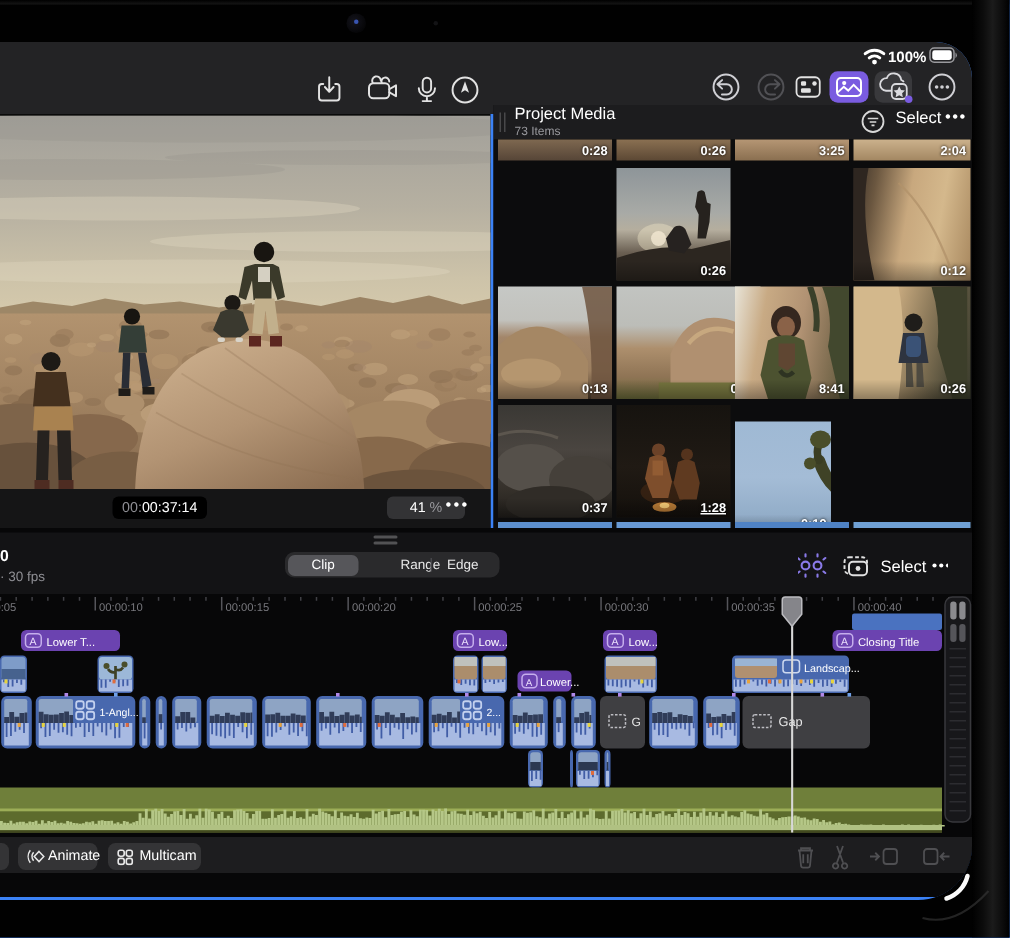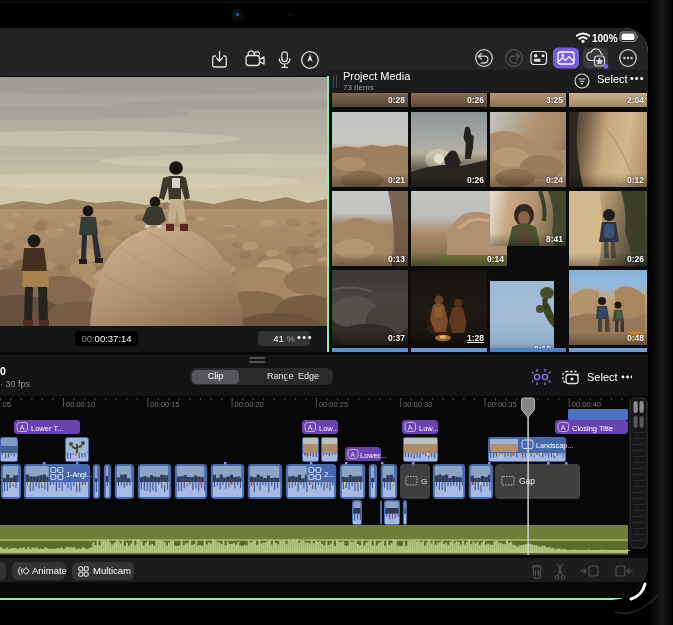--- a/index.html
+++ b/index.html
@@ -8,21 +8,21 @@
 </style></head><body>
 
 <div class="abs" style="left:0;top:0;width:673px;height:625px;background:#010101;"></div>
 <div class="abs" style="left:0;top:0;width:673px;height:3px;background:linear-gradient(#000,#161616);"></div>
 <div class="abs" style="left:648px;top:0;width:25px;height:625px;background:linear-gradient(90deg,#000 0%,#0c0c0c 30%,#1b1b1b 55%,#0a0a0a 85%,#000);"></div>
 
 <div class="abs" style="left:231px;top:9px;width:13px;height:13px;border-radius:50%;background:radial-gradient(circle at 40% 40%,#14141c,#060608 70%);"></div>
 <div class="abs" style="left:236px;top:13px;width:3px;height:3px;border-radius:50%;background:#3955b0;"></div>
 <div class="abs" style="left:289px;top:14px;width:3px;height:3px;border-radius:50%;background:#131315;"></div>
 
-<div class="abs" style="left:0;top:28px;width:648px;height:572px;background:#86efac;border-radius:0 24px 36px 0;overflow:hidden;">
+<div class="abs" style="left:0;top:28px;width:648px;height:572px;background:#3b82f6;border-radius:0 24px 36px 0;overflow:hidden;">
 
 <div class="abs" style="left:0;top:0;width:648px;height:48px;background:#232325;"></div>
 
 <svg class="abs" style="left:575px;top:2px;" width="66" height="14" viewBox="0 0 66 14">
  <g stroke="#fff" fill="none" stroke-linecap="round">
   <path d="M1.8,5.8 a9.5,9.5 0 0 1 12.4,0" stroke-width="2"></path>
   <path d="M4.5,8.6 a5.6,5.6 0 0 1 7,0" stroke-width="2"></path>
  </g>
  <circle cx="8" cy="11.4" r="1.6" fill="#fff"></circle>
  <text x="17" y="11.5" fill="#fff" font-size="10" font-weight="bold" font-family="Liberation Sans">100%</text>
@@ -316,54 +316,42 @@
       </div>
       <div class="abs" style="left:82px;top:0px;width:76px;height:14px;background:linear-gradient(#8a7052,#5c4834);overflow:hidden;">
         <div class="abs" style="right:3px;bottom:2px;color:#fff;font-size:8.5px;font-weight:bold;text-shadow:0 0 2px #000;">0:26</div>
       </div>
       <div class="abs" style="left:161px;top:0px;width:76px;height:14px;background:linear-gradient(#b59674,#8a6f50);overflow:hidden;">
         <div class="abs" style="right:3px;bottom:2px;color:#fff;font-size:8.5px;font-weight:bold;text-shadow:0 0 2px #000;">3:25</div>
       </div>
       <div class="abs" style="left:240px;top:0px;width:78px;height:14px;background:linear-gradient(#cbb18c,#a38762);overflow:hidden;">
         <div class="abs" style="right:3px;bottom:2px;color:#fff;font-size:8.5px;font-weight:bold;text-shadow:0 0 2px #000;">2:04</div>
       </div>
-      <div class="abs" style="left:3px;top:19px;width:76px;height:75px;background:linear-gradient(#c0c3c2 0%,#c9c8c2 42%,#ab8e6d 52%,#b0916d 70%,#8d7152 100%);overflow:hidden;"><svg width="76" height="75" viewBox="0 0 76 75">
-          <path d="M0,37 l14,-3 12,2 14,-3 12,2 12,-2 12,2 L76,39 L76,75 L0,75 Z" fill="#9c7e5f"></path>
-          <ellipse cx="18" cy="52" rx="16" ry="7" fill="#b3946f" opacity="0.8"></ellipse>
-          <ellipse cx="50" cy="58" rx="20" ry="8" fill="#a0815e" opacity="0.8"></ellipse>
-          <ellipse cx="30" cy="68" rx="22" ry="9" fill="#8a6c4e" opacity="0.9"></ellipse>
-        </svg><div class="abs" style="left:0;right:0;bottom:0;height:13px;background:linear-gradient(rgba(0,0,0,0),rgba(0,0,0,0.32));"></div><div class="abs" style="right:3px;bottom:2px;color:#fff;font-size:8.5px;font-weight:bold;text-shadow:0 0 2px #000;">0:21</div></div>
       <div class="abs" style="left:82px;top:19px;width:76px;height:75px;background:linear-gradient(#8e9599 0%,#a8aaa6 40%,#b5ae9e 55%,#6b6053 75%,#352e26 100%);overflow:hidden;"><svg width="76" height="75" viewBox="0 0 76 75">
           <ellipse cx="28" cy="47" rx="14" ry="10" fill="#e8dfc4" opacity="0.45"></ellipse>
           <circle cx="28" cy="47" r="5" fill="#f2e9d2" opacity="0.8"></circle>
           <path d="M0,60 Q30,50 50,54 L76,48 L76,75 L0,75 Z" fill="#2c2620"></path>
           <path d="M54,16 q3,-2.4 4.8,0 l1.6,7 2.4,1 -0.8,12 -2.4,11 -5.6,0 0.8,-16 -2.4,-5 z" fill="#26221e"></path>
           <path d="M38,40 a5,5 0 0 1 8,1 l4,10 -5,6 -10,-2 -2,-8 z" fill="#262220"></path>
         </svg><div class="abs" style="left:0;right:0;bottom:0;height:13px;background:linear-gradient(rgba(0,0,0,0),rgba(0,0,0,0.32));"></div><div class="abs" style="right:3px;bottom:2px;color:#fff;font-size:8.5px;font-weight:bold;text-shadow:0 0 2px #000;">0:26</div></div>
-      <div class="abs" style="left:161px;top:19px;width:76px;height:75px;background:linear-gradient(115deg,#c3c6c3 0%,#b5ab97 25%,#b19371 45%,#a8896a 70%,#7a6045 100%);overflow:hidden;"><svg width="76" height="75" viewBox="0 0 76 75">
-          <path d="M0,22 q20,-8 40,6 q20,12 36,10 L76,75 L0,75 Z" fill="#ab8c6a"></path>
-          <ellipse cx="20" cy="45" rx="18" ry="10" fill="#b99a76"></ellipse>
-          <ellipse cx="52" cy="55" rx="22" ry="12" fill="#9a7b5c"></ellipse>
-          <ellipse cx="25" cy="66" rx="20" ry="9" fill="#8d6f51"></ellipse>
-        </svg><div class="abs" style="left:0;right:0;bottom:0;height:13px;background:linear-gradient(rgba(0,0,0,0),rgba(0,0,0,0.32));"></div><div class="abs" style="right:3px;bottom:2px;color:#fff;font-size:8.5px;font-weight:bold;text-shadow:0 0 2px #000;">0:24</div></div>
       <div class="abs" style="left:240px;top:19px;width:78px;height:75px;background:linear-gradient(100deg,#3a3028 0%,#6b5740 18%,#c8a87e 45%,#d4b88c 70%,#a8885f 100%);overflow:hidden;"><svg width="76" height="75" viewBox="0 0 76 75">
           <path d="M10,0 q-6,30 4,75 l-14,0 L0,0 Z" fill="#2e2620"></path>
           <path d="M30,10 q20,18 34,55" stroke="#b2926a" stroke-width="1.5" fill="none" opacity="0.8"></path>
         </svg><div class="abs" style="left:0;right:0;bottom:0;height:13px;background:linear-gradient(rgba(0,0,0,0),rgba(0,0,0,0.32));"></div><div class="abs" style="right:3px;bottom:2px;color:#fff;font-size:8.5px;font-weight:bold;text-shadow:0 0 2px #000;">0:12</div></div>
       <div class="abs" style="left:3px;top:98px;width:76px;height:75px;background:linear-gradient(#c6c8c5 0%,#c2c2bd 30%,#a3866a 45%,#9c7f60 75%,#4e3d2d 100%);overflow:hidden;"><svg width="76" height="75" viewBox="0 0 76 75">
           <path d="M0,40 q18,-20 40,-10 q14,7 20,20 L60,75 L0,75 Z" fill="#a58764"></path>
           <path d="M56,0 q8,35 6,75 L76,75 L76,0 Z" fill="#6e5540" opacity="0.85"></path>
           <ellipse cx="22" cy="58" rx="20" ry="10" fill="#b5966f"></ellipse>
         </svg><div class="abs" style="left:0;right:0;bottom:0;height:13px;background:linear-gradient(rgba(0,0,0,0),rgba(0,0,0,0.32));"></div><div class="abs" style="right:3px;bottom:2px;color:#fff;font-size:8.5px;font-weight:bold;text-shadow:0 0 2px #000;padding-left:40px;">0:13</div></div>
       <div class="abs" style="left:82px;top:98px;width:96px;height:75px;background:linear-gradient(#c2c4c1 0%,#bcbdb8 35%,#ad8f6d 55%,#8f7455 80%,#6b6b3a 100%);overflow:hidden;padding-left:28px;"><svg width="76" height="75" viewBox="0 0 76 75">
           <path d="M8,45 q10,-26 32,-24 q24,2 30,26 L70,75 L8,75 Z" fill="#b09070"></path>
           <path d="M20,38 q12,-14 30,-8" stroke="#c7a87f" stroke-width="3" fill="none"></path>
           <rect x="0" y="64" width="76" height="11" fill="#77763f"></rect>
         </svg><div class="abs" style="left:0;right:0;bottom:0;height:13px;background:linear-gradient(rgba(0,0,0,0),rgba(0,0,0,0.32));"></div><div class="abs" style="right:3px;bottom:2px;color:#fff;font-size:8.5px;font-weight:bold;text-shadow:0 0 2px #000;">0:14</div></div>
-      <div class="abs" style="left:161px;top:98px;width:76px;height:55px;background:linear-gradient(100deg,#e8e4d8 0%,#c8aa84 25%,#b19273 55%,#8a7558 75%,#5a5538 100%);overflow:hidden;"><svg width="76" height="75" viewBox="0 0 76 75">
+      <div class="abs" style="left:161px;top:98px;width:76px;height:75px;background:linear-gradient(100deg,#e8e4d8 0%,#c8aa84 25%,#b19273 55%,#8a7558 75%,#5a5538 100%);overflow:hidden;"><svg width="76" height="75" viewBox="0 0 76 75">
           <path d="M58,0 q8,20 4,40 l8,35 H76 V0 Z" fill="#42482e"></path>
           <path d="M50,0 q6,16 4,30" stroke="#3a402a" stroke-width="4" fill="none"></path>
           <ellipse cx="34" cy="24" rx="10" ry="11" fill="#35271f"></ellipse>
           <ellipse cx="34" cy="27" rx="6" ry="7" fill="#8a6248"></ellipse>
           <path d="M22,36 q12,-7 24,0 l5,25 -4,14 H22 l-5,-16 z" fill="#4c5230"></path>
           <path d="M29,38 h11 v14 l-5,4 -6,-3 z" fill="#5f4632"></path>
           <path d="M30,56 q4,6 9,1" stroke="#2e3322" stroke-width="3" fill="none"></path>
         </svg><div class="abs" style="left:0;right:0;bottom:0;height:13px;background:linear-gradient(rgba(0,0,0,0),rgba(0,0,0,0.32));"></div><div class="abs" style="right:3px;bottom:2px;color:#fff;font-size:8.5px;font-weight:bold;text-shadow:0 0 2px #000;">8:41</div></div>
       <div class="abs" style="left:240px;top:98px;width:78px;height:75px;background:linear-gradient(105deg,#d8c49c 0%,#c9ab80 30%,#8f7c5c 55%,#55503c 80%,#3a3c2c 100%);overflow:hidden;"><svg width="76" height="75" viewBox="0 0 76 75">
           <path d="M0,0 h30 q6,30 0,75 H0 Z" fill="#d3b88c"></path>
@@ -398,34 +386,20 @@
           </g>
           <g fill="#4a4e2a">
             <ellipse cx="21" cy="12" rx="7" ry="6"></ellipse>
             <ellipse cx="59" cy="6" rx="7" ry="6"></ellipse>
             <ellipse cx="44" cy="20" rx="6" ry="5"></ellipse>
             <ellipse cx="14" cy="28" rx="4" ry="4"></ellipse>
             <ellipse cx="64" cy="24" rx="4" ry="4"></ellipse>
           </g>
           <path d="M0,70 h76 v5 h-76 z" fill="#7a8a94" opacity="0.7"></path>
         </svg><div class="abs" style="left:0;right:0;bottom:0;height:13px;background:linear-gradient(rgba(0,0,0,0),rgba(0,0,0,0.32));"></div><div class="abs" style="right:3px;bottom:2px;color:#fff;font-size:8.5px;font-weight:bold;text-shadow:0 0 2px #000;">0:19</div></div>
-      <div class="abs" style="left:240px;top:177px;width:78px;height:75px;background:linear-gradient(#85b2dc 0%,#93bade 20%,#c2a47c 38%,#ab8c63 65%,#8f7654 100%);overflow:hidden;"><svg width="76" height="75" viewBox="0 0 76 75">
-          <path d="M0,30 Q14,12 30,22 L30,75 0,75 Z" fill="#b4946c"></path>
-          <path d="M76,26 Q60,10 46,20 L46,75 76,75 Z" fill="#a8875e"></path>
-          <path d="M0,48 Q20,40 38,46 Q58,52 76,44 L76,75 0,75 Z" fill="#97795a"></path>
-          <circle cx="33" cy="31" r="4" fill="#1f1c18"></circle>
-          <path d="M28,36 h10 l2,13 h-13 z" fill="#37404e"></path>
-          <rect x="30" y="38" width="7" height="9" rx="2" fill="#2c4a72"></rect>
-          <path d="M29,49 l4,0 0,13 -4,0 z m7,0 l4,0 1,13 -5,0 z" fill="#474234"></path>
-          <circle cx="49" cy="35" r="3.6" fill="#1d1a16"></circle>
-          <path d="M45,40 h8 l2,11 h-11 z" fill="#3d4536"></path>
-          <rect x="47" y="41" width="6" height="8" rx="2" fill="#4e5a42"></rect>
-          <path d="M46,51 l3.5,0 0,11 -3.5,0 z m5.5,0 l3.5,0 0,11 -3.5,0 z" fill="#3a362c"></path>
-          <ellipse cx="67" cy="66" rx="9" ry="5" fill="#c8862e" opacity="0.9"></ellipse>
-        </svg><div class="abs" style="left:0;right:0;bottom:0;height:13px;background:linear-gradient(rgba(0,0,0,0),rgba(0,0,0,0.32));"></div><div class="abs" style="right:3px;bottom:2px;color:#fff;font-size:8.5px;font-weight:bold;text-shadow:0 0 2px #000;">0:48</div></div>
       <div class="abs" style="left:3px;top:255px;width:76px;height:4px;background:#5d8fcd;overflow:hidden;"></div>
       <div class="abs" style="left:82px;top:255px;width:76px;height:4px;background:#6899d4;overflow:hidden;"></div>
       <div class="abs" style="left:161px;top:255px;width:76px;height:4px;background:#4f82c4;overflow:hidden;"></div>
       <div class="abs" style="left:240px;top:255px;width:78px;height:4px;background:#6fa0d4;overflow:hidden;"></div>
     </div>
 
 <div class="abs" style="left:0;top:324px;width:648px;height:246px;background:#070708;">
 
  <div class="abs" style="left:0;top:3px;width:648px;height:42px;background:#131315;"></div>
  <div class="abs" style="left:249px;top:5px;width:16px;height:2px;background:#525254;border-radius:1px;"></div>

